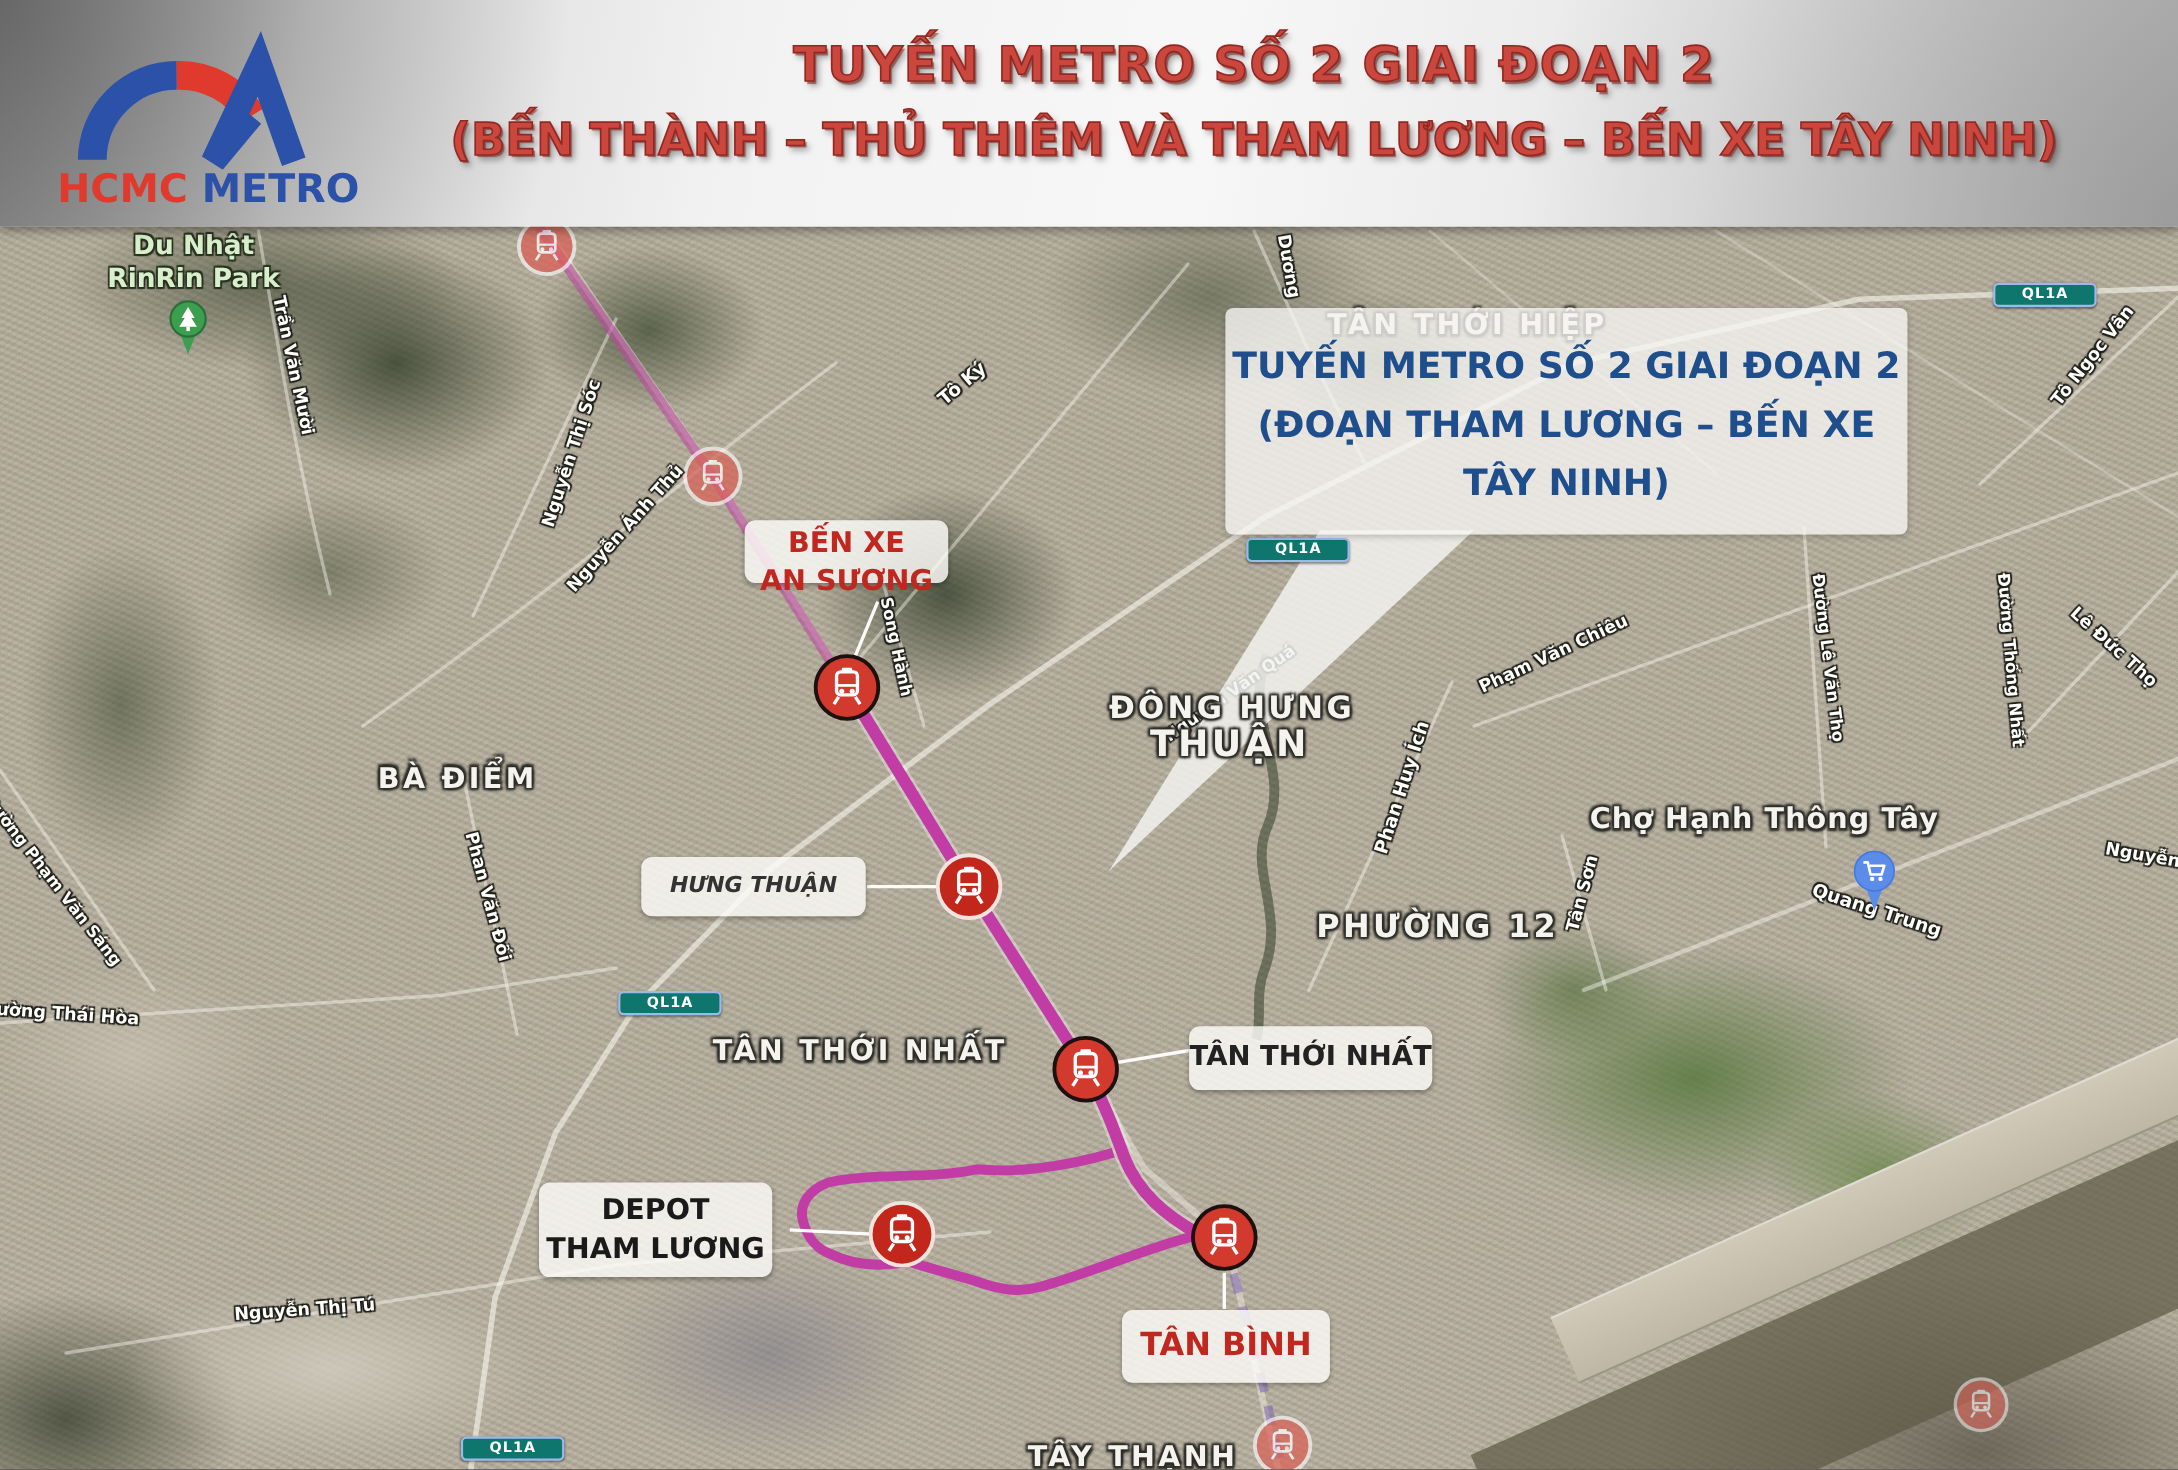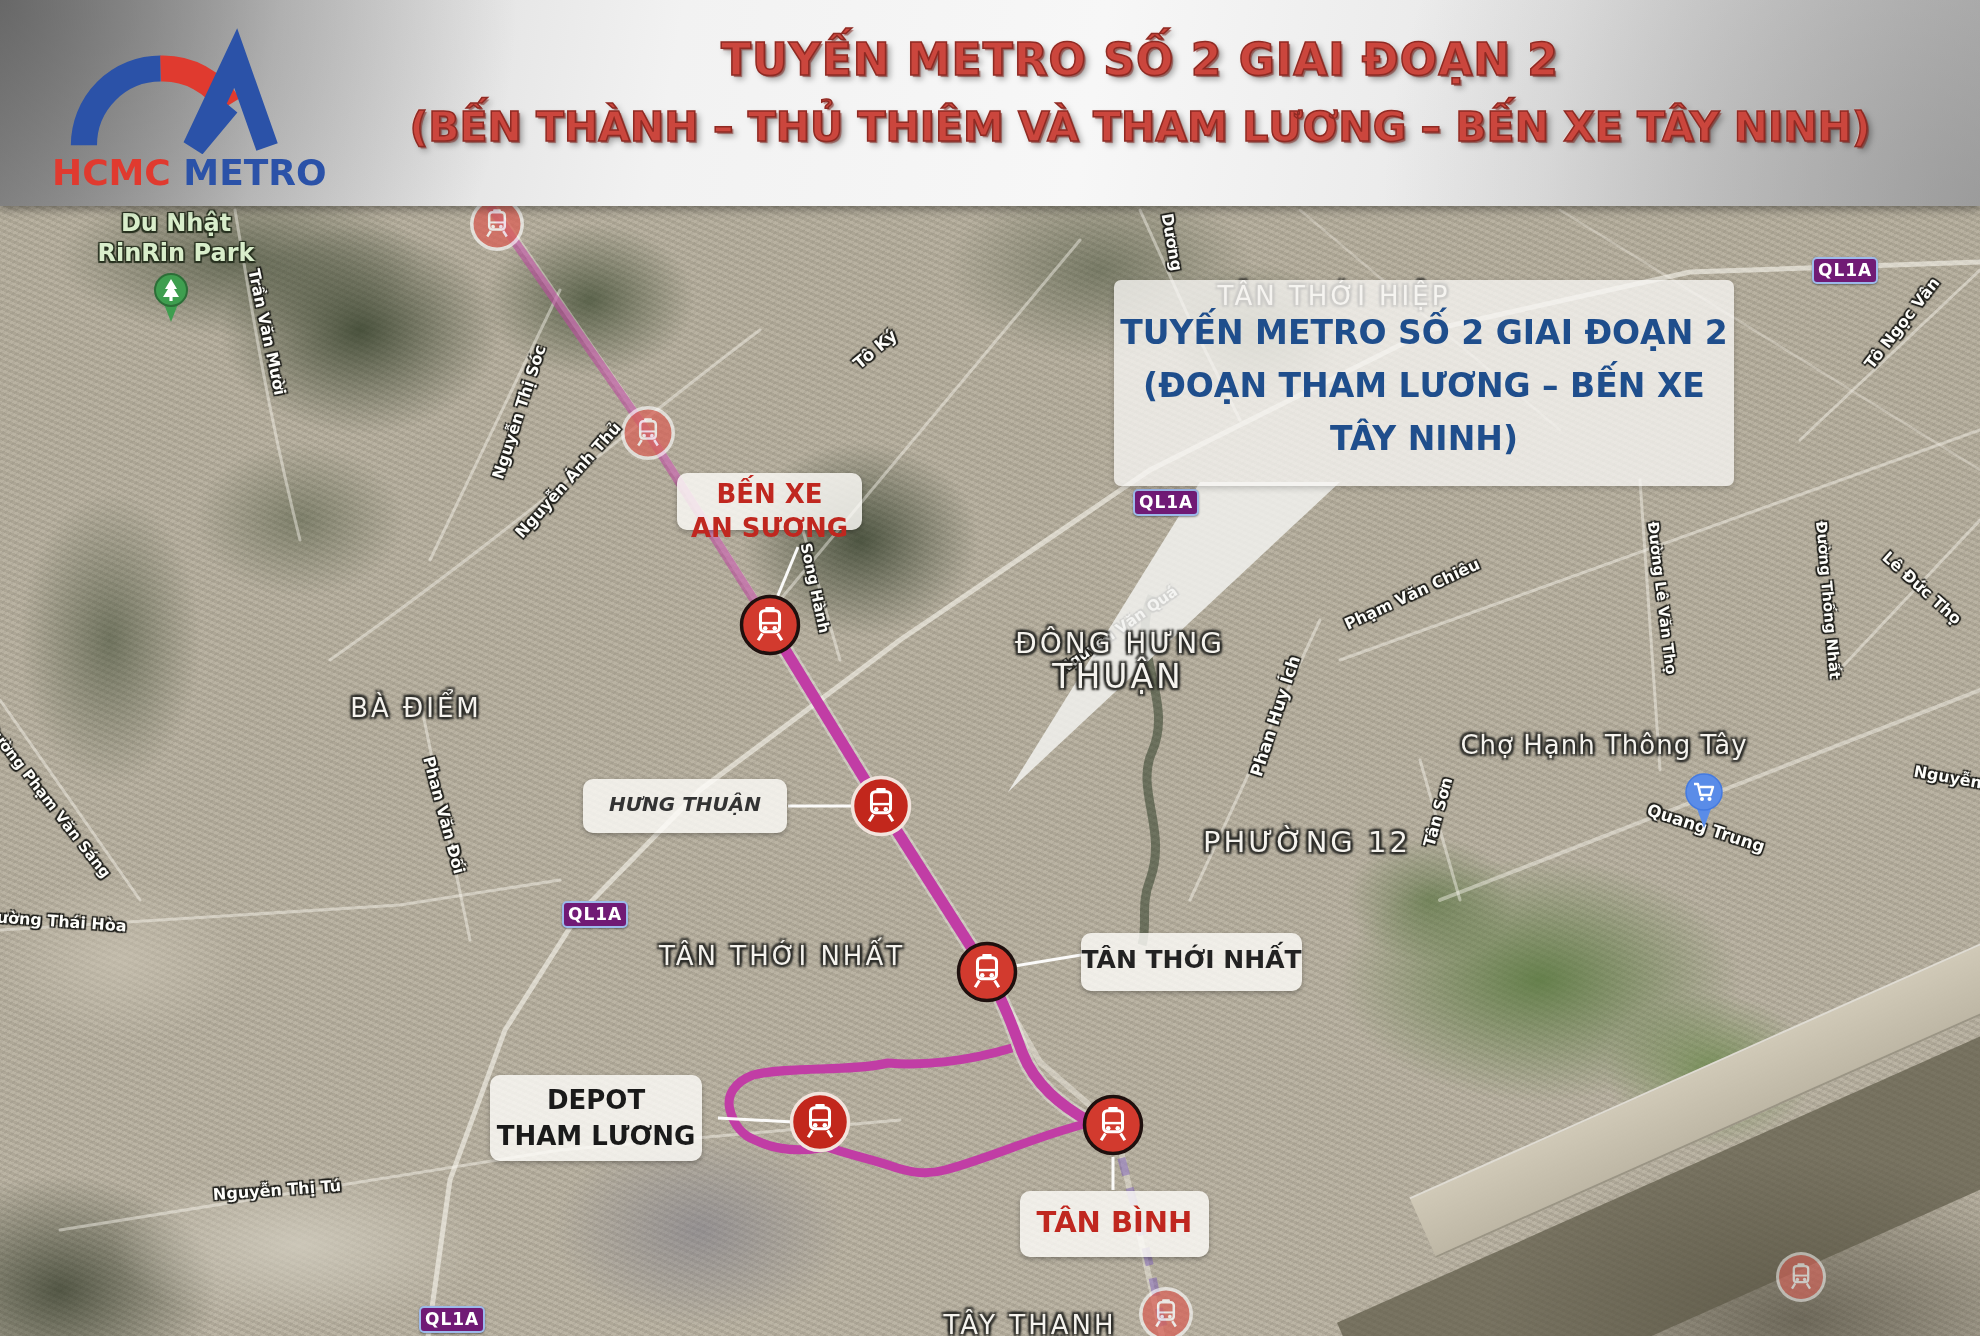--- a/index.html
+++ b/index.html
@@ -65,34 +65,34 @@
   }
   .taxiway{
     position:absolute;left:1330px;top:1150px;width:820px;height:140px;
     background:#5d5846;opacity:.7;transform:rotate(-24deg);z-index:1;
   }
   svg.vec{position:absolute;inset:0;z-index:2;}
   svg.tail-layer{position:absolute;inset:0;z-index:4;pointer-events:none;}
   
   .maplabel{position:absolute;white-space:nowrap;z-index:5;transform:translate(-50%,-50%);}
   .area-label{
-    color:#f5f3ee;font-weight:normal;letter-spacing:3px;
+    color:#f5f3ee;font-weight:bold;letter-spacing:3px;
     text-shadow:-2px -2px 2px #2c2c28,2px -2px 2px #2c2c28,-2px 2px 2px #2c2c28,2px 2px 2px #2c2c28,0 0 4px #000;
   }
   .road-label{
     color:#fdfdfa;font-weight:bold;z-index:3;
     text-shadow:-1.5px -1.5px 1px #1e1e1a,1.5px -1.5px 1px #1e1e1a,-1.5px 1.5px 1px #1e1e1a,1.5px 1.5px 1px #1e1e1a;
   }
   .park-label{
     color:#d9eecb;font-weight:bold;text-align:center;line-height:30px;font-size:24px;
     text-shadow:-1.5px -1.5px 1px #27301f,1.5px -1.5px 1px #27301f,-1.5px 1.5px 1px #27301f,1.5px 1.5px 1px #27301f;
   }
   .badge{
-    position:absolute;z-index:5;background:#701a75;color:#fff;border:2px solid #9db9ea;
-    border-radius:5px;font-size:17px;font-weight:bold;padding:1px 4px 2px;letter-spacing:1px;
+    position:absolute;z-index:5;background:#0f766e;color:#fff;border:2px solid #9db9ea;
+    border-radius:5px;font-size:13px;font-weight:bold;padding:1px 24px 2px;letter-spacing:1px;
     transform:translate(0,0);box-shadow:0 1px 2px rgba(0,0,0,.4);
   }
   .st-label{
     position:absolute;z-index:6;background:rgba(252,251,248,.82);border-radius:10px;
     font-weight:bold;text-align:center;box-shadow:0 2px 5px rgba(0,0,0,.3);
   }
   .callout{
     position:absolute;left:1114px;top:280px;width:620px;height:206px;z-index:6;
     background:rgba(247,246,243,.78);border-radius:7px;text-align:center;
     color:#1f4e8c;font-weight:bold;padding-top:26px;line-height:53px;font-size:33px;

